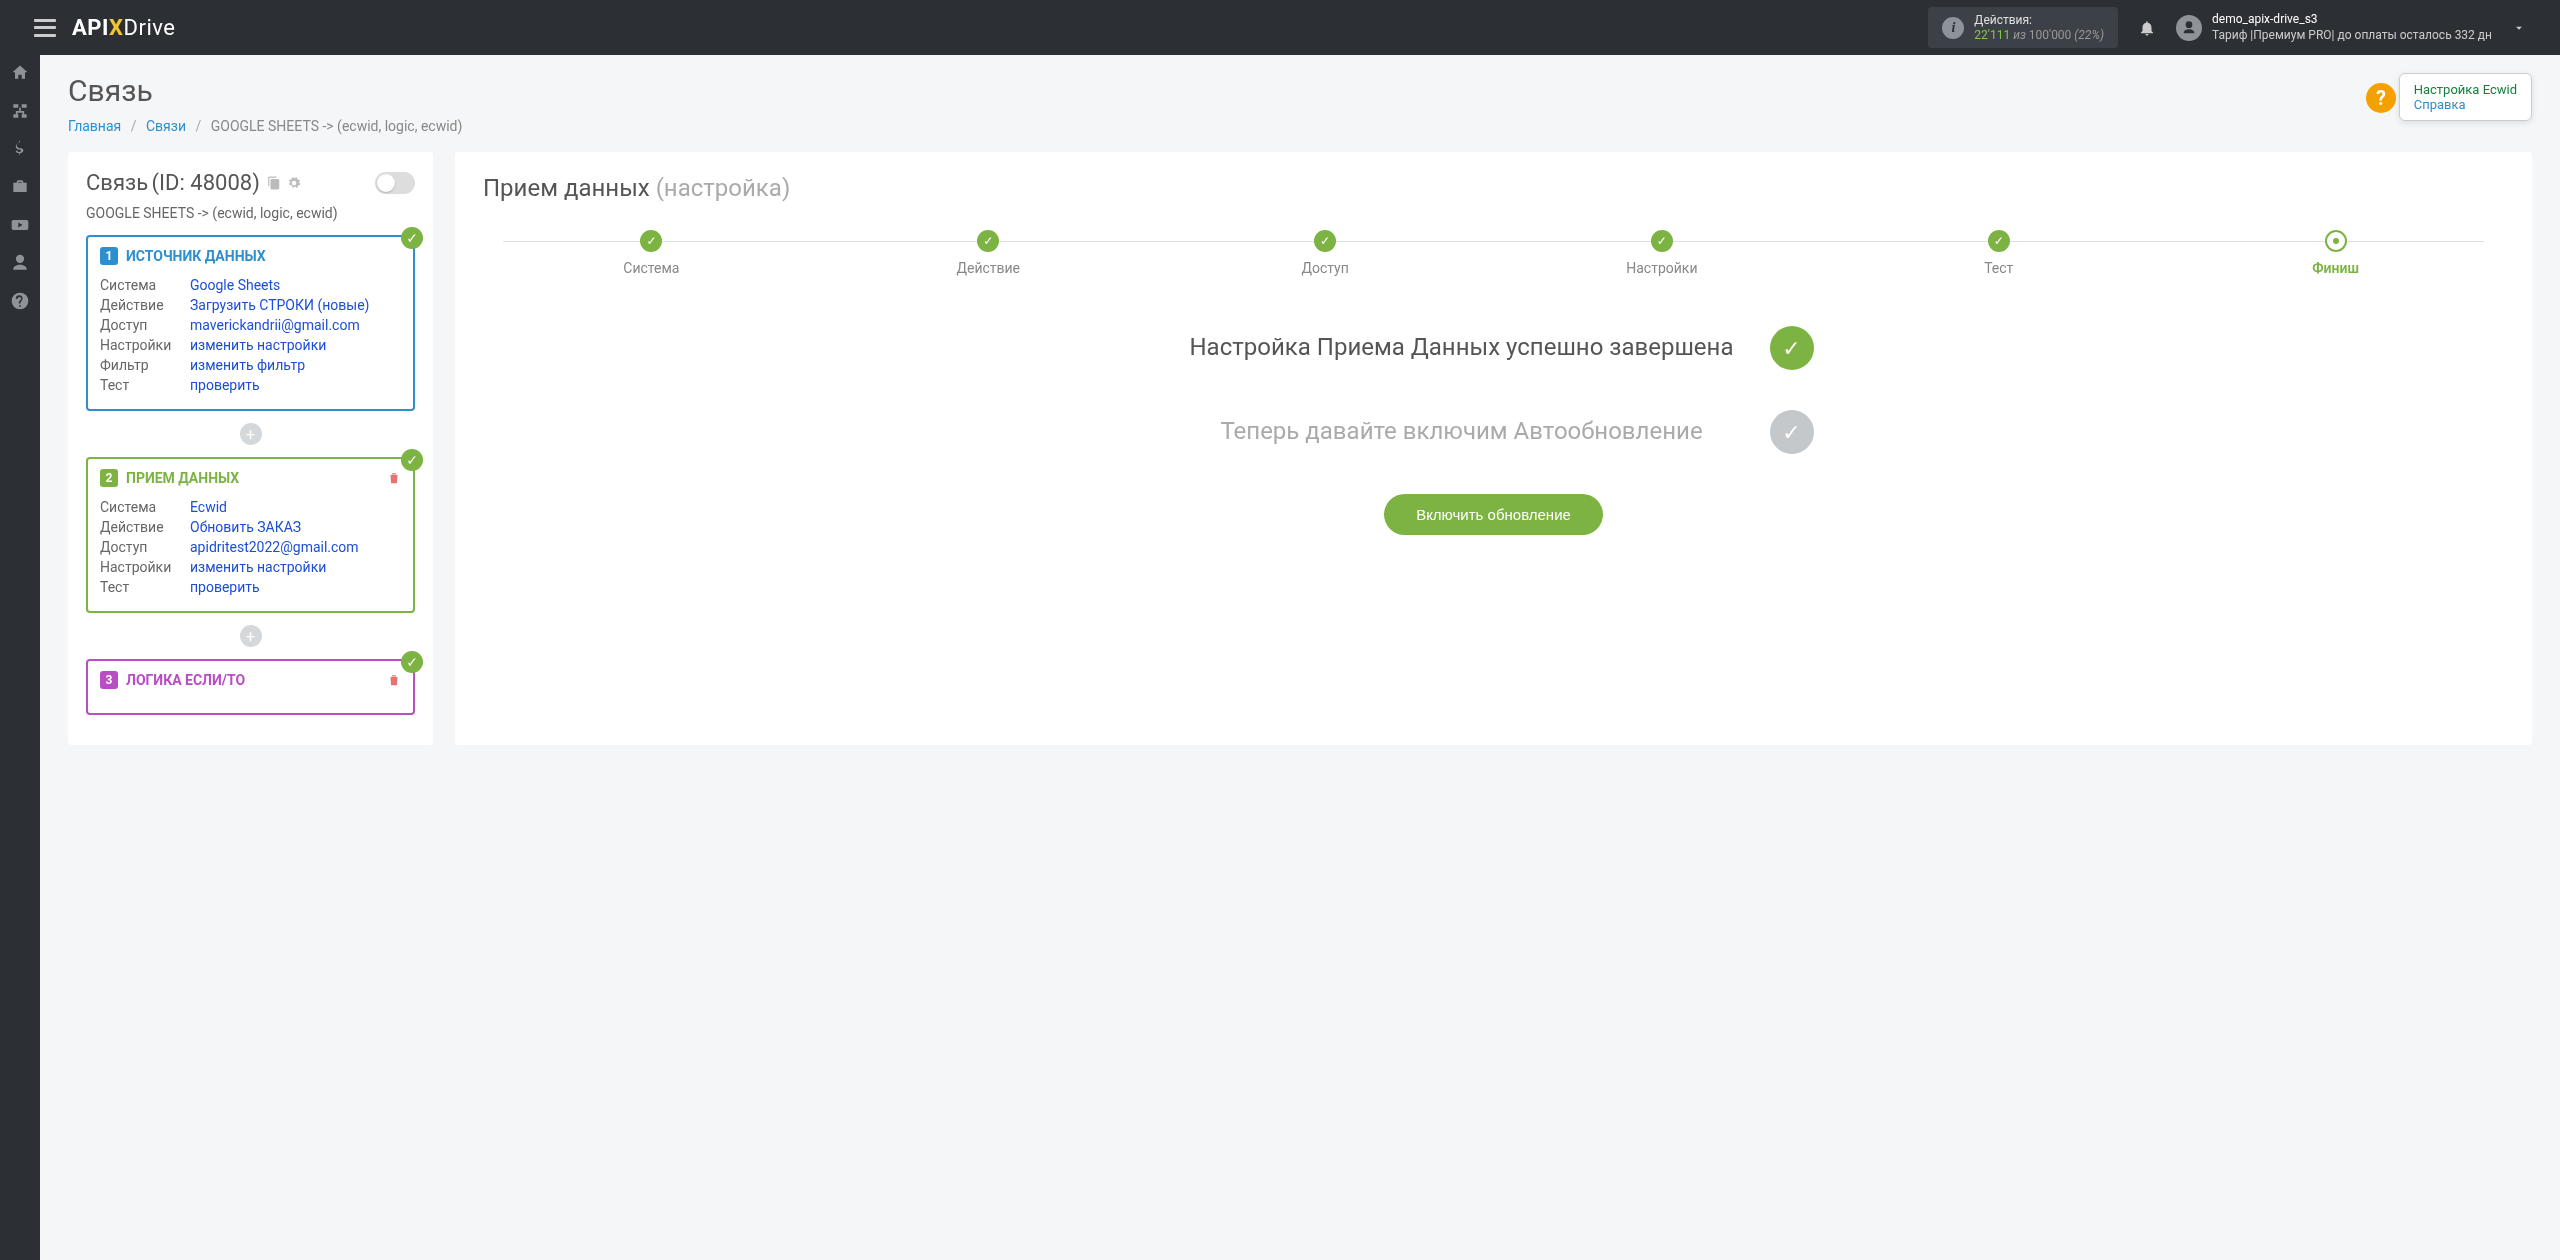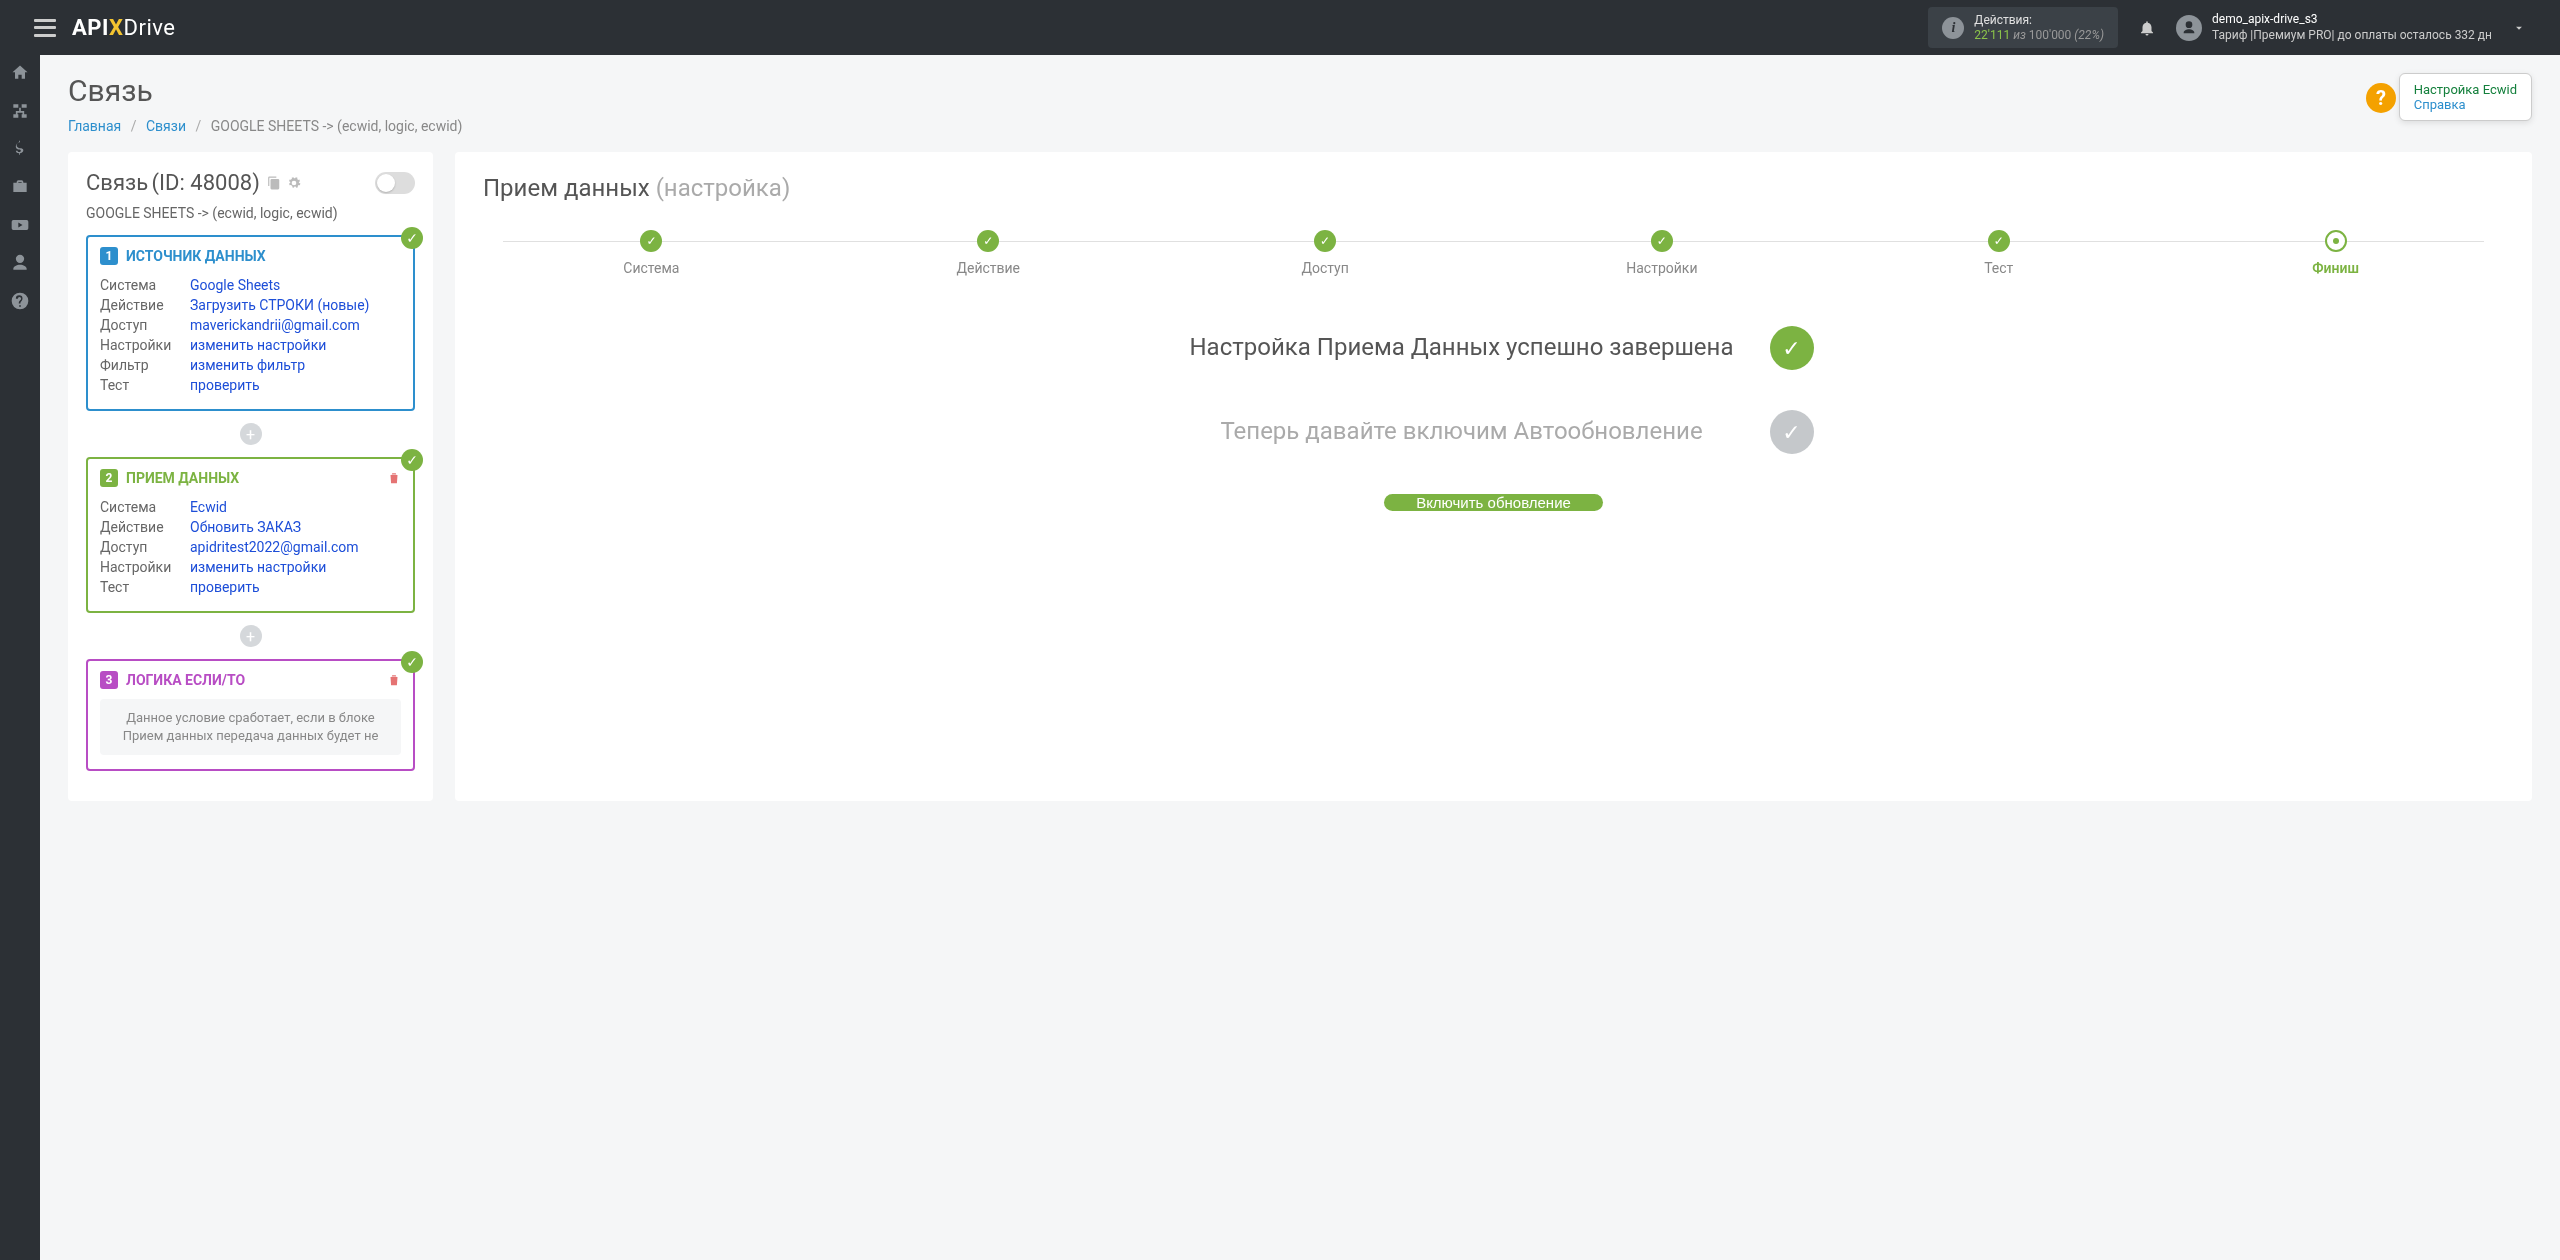--- a/index.html
+++ b/index.html
@@ -96,21 +96,21 @@
 .step.active .step-label { color: #7cb342; font-weight: 600; }
 
 .finish-rows { max-width: 640px; margin: 0 auto; }
 .finish-row { display: flex; align-items: center; justify-content: center; gap: 20px; margin-bottom: 40px; }
 .finish-text { font-size: 24px; color: #555; text-align: center; line-height: 1.3; flex: 1; }
 .finish-text.muted { color: #aaa; }
 .finish-check { width: 44px; height: 44px; border-radius: 50%; display: flex; align-items: center; justify-content: center; color: #fff; font-size: 22px; }
 .finish-check.ok { background: #7cb342; }
 .finish-check.muted { background: #c5c8cb; }
 
-.enable-btn { display: block; margin: 20px auto 0; background: #7cb342; color: #fff; border: none; border-radius: 22px; padding: 0 32px; font-size: 15px; cursor: pointer; }
+.enable-btn { display: block; margin: 20px auto 0; background: #7cb342; color: #fff; border: none; border-radius: 22px; padding: 12px 32px; font-size: 15px; cursor: pointer; }
 
 svg { display: block; }
 </style>
 </head>
 <body>
 
 <div class="topbar">
   <div class="hamburger">
       <span></span>
       <span></span>
@@ -303,21 +303,20 @@
           <div class="badge-check">✓</div>
           <div class="card-head">
             <span class="num">3</span>
             <span>ЛОГИКА ЕСЛИ/ТО</span>
             <span class="trash">
                 <svg width="14" height="14" viewBox="0 0 24 24" fill="#e57373">
                   <path d="M6 7h12l-1 14H7zM9 4h6l1 2H8z"></path>
                 </svg>
               </span>
           </div>
-          <div class="logic-note">Данное условие сработает, если в блоке Прием данных передача данных будет не</div>
         </div>
       </div>
 
       <div class="right-panel">
         <div class="rp-title">
           <span>Прием данных</span>
           <span class="rp-sub">(настройка)</span>
         </div>
 
         <div class="stepper">

